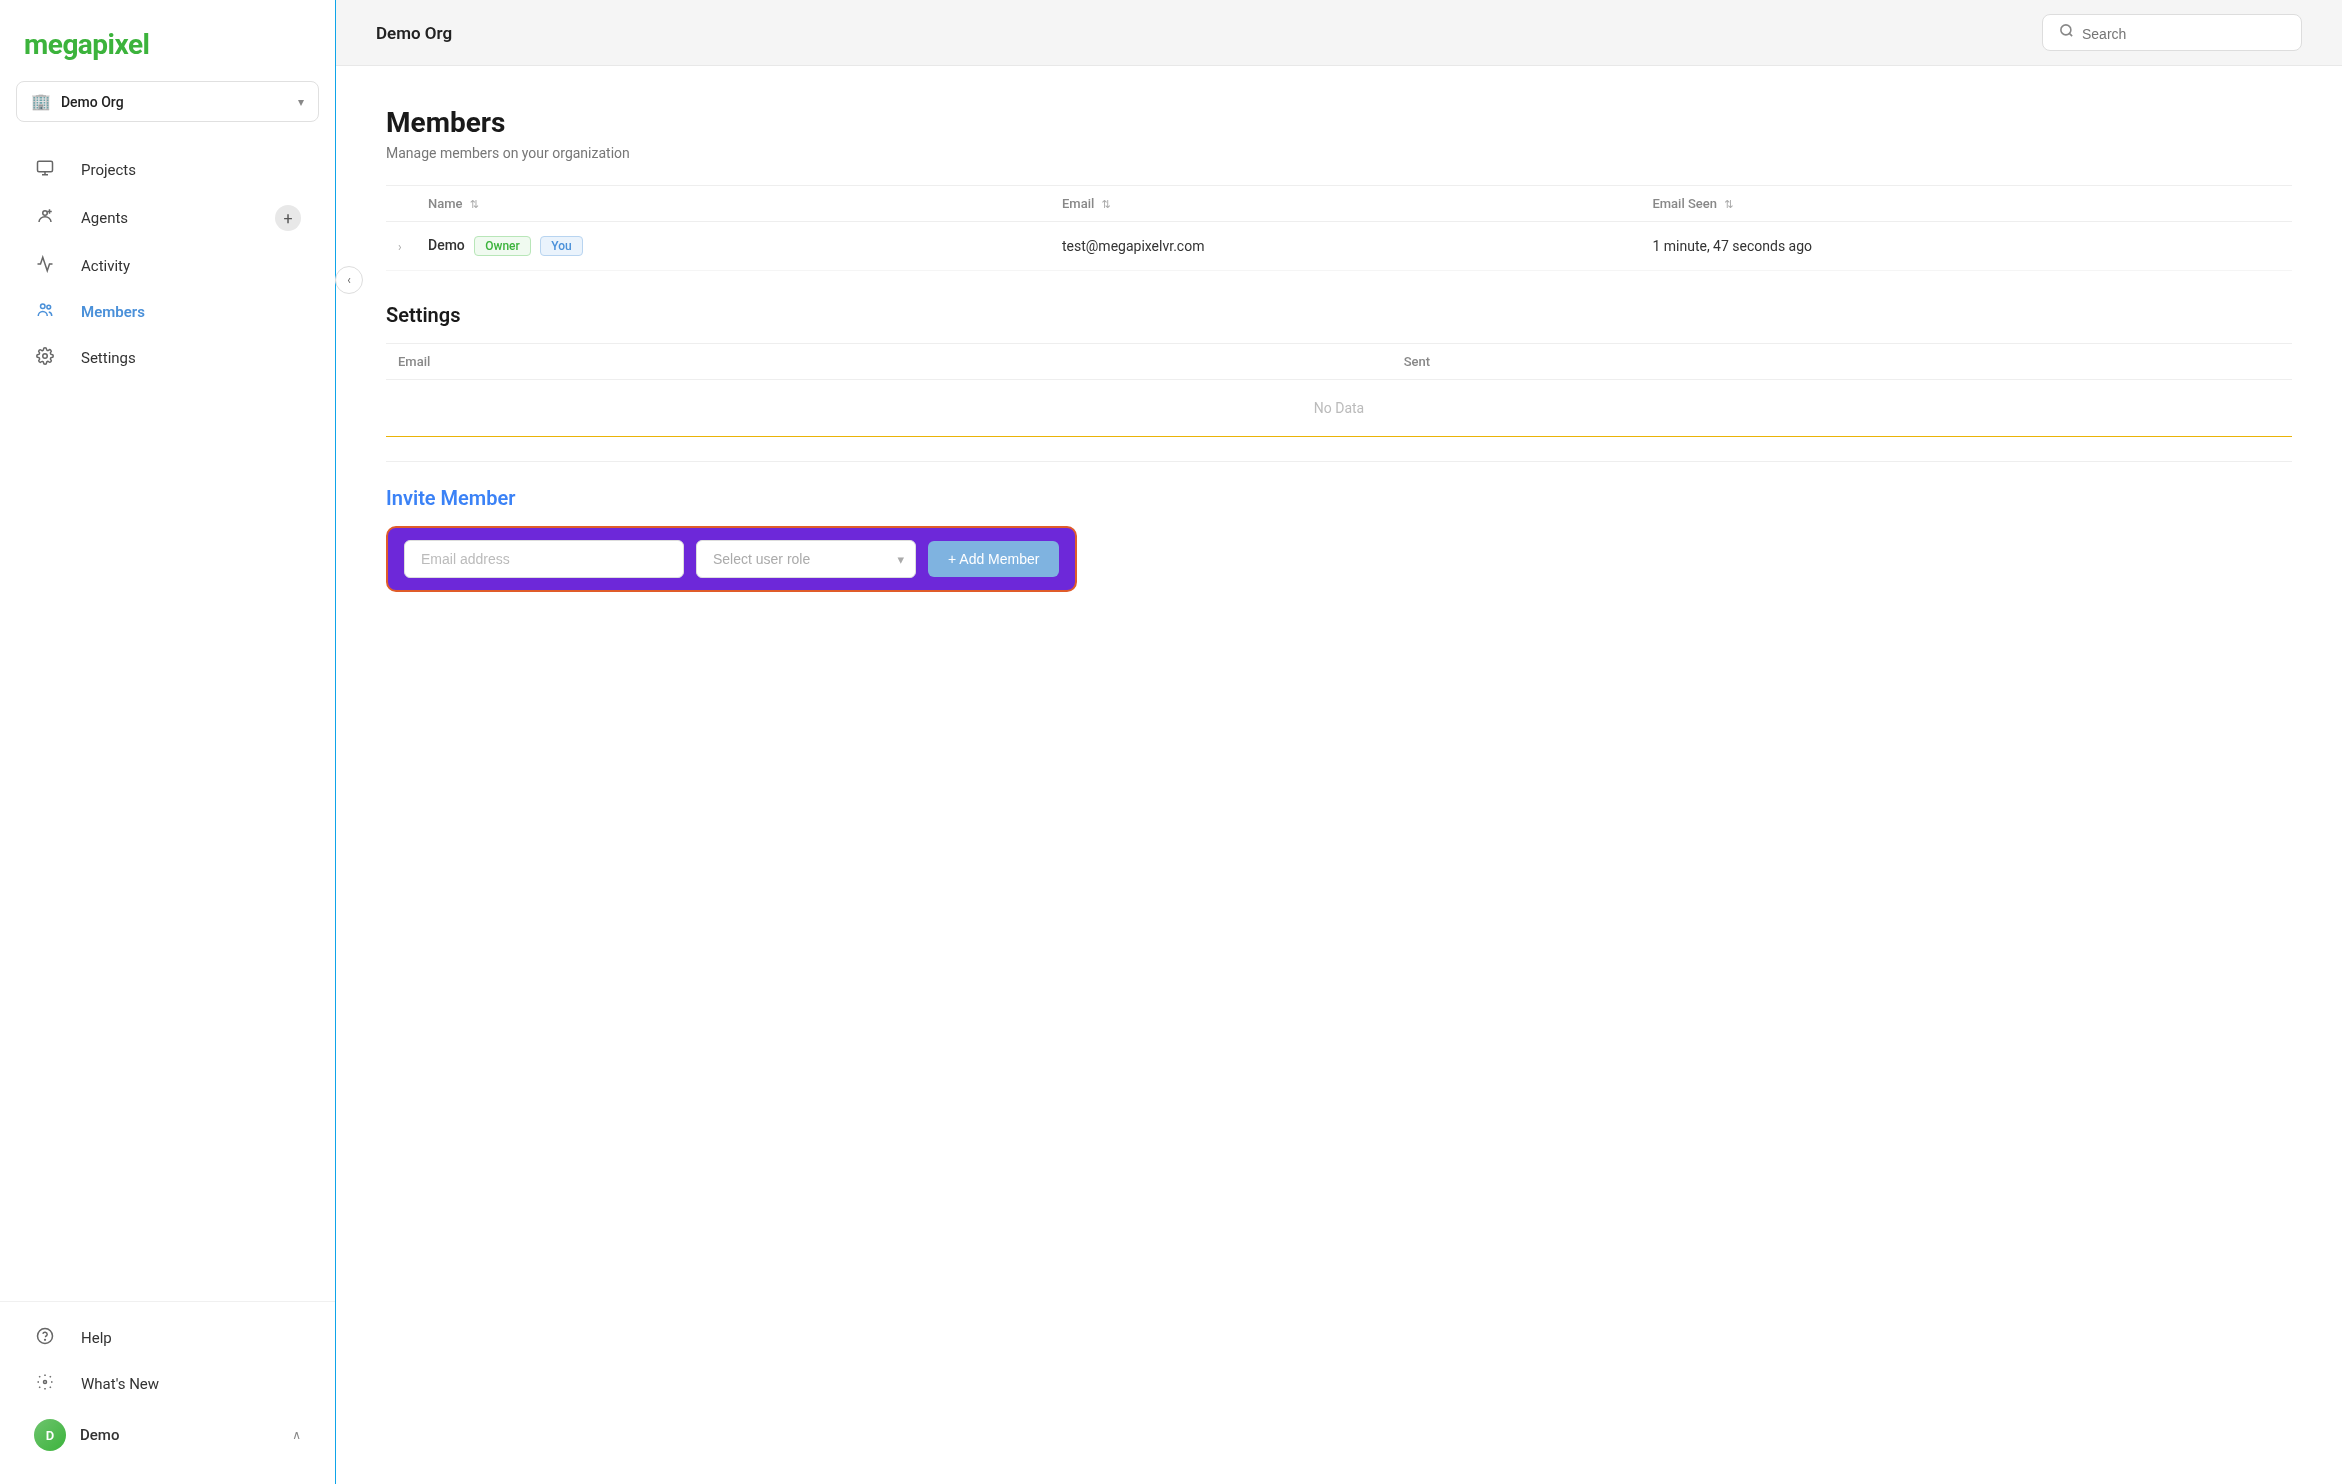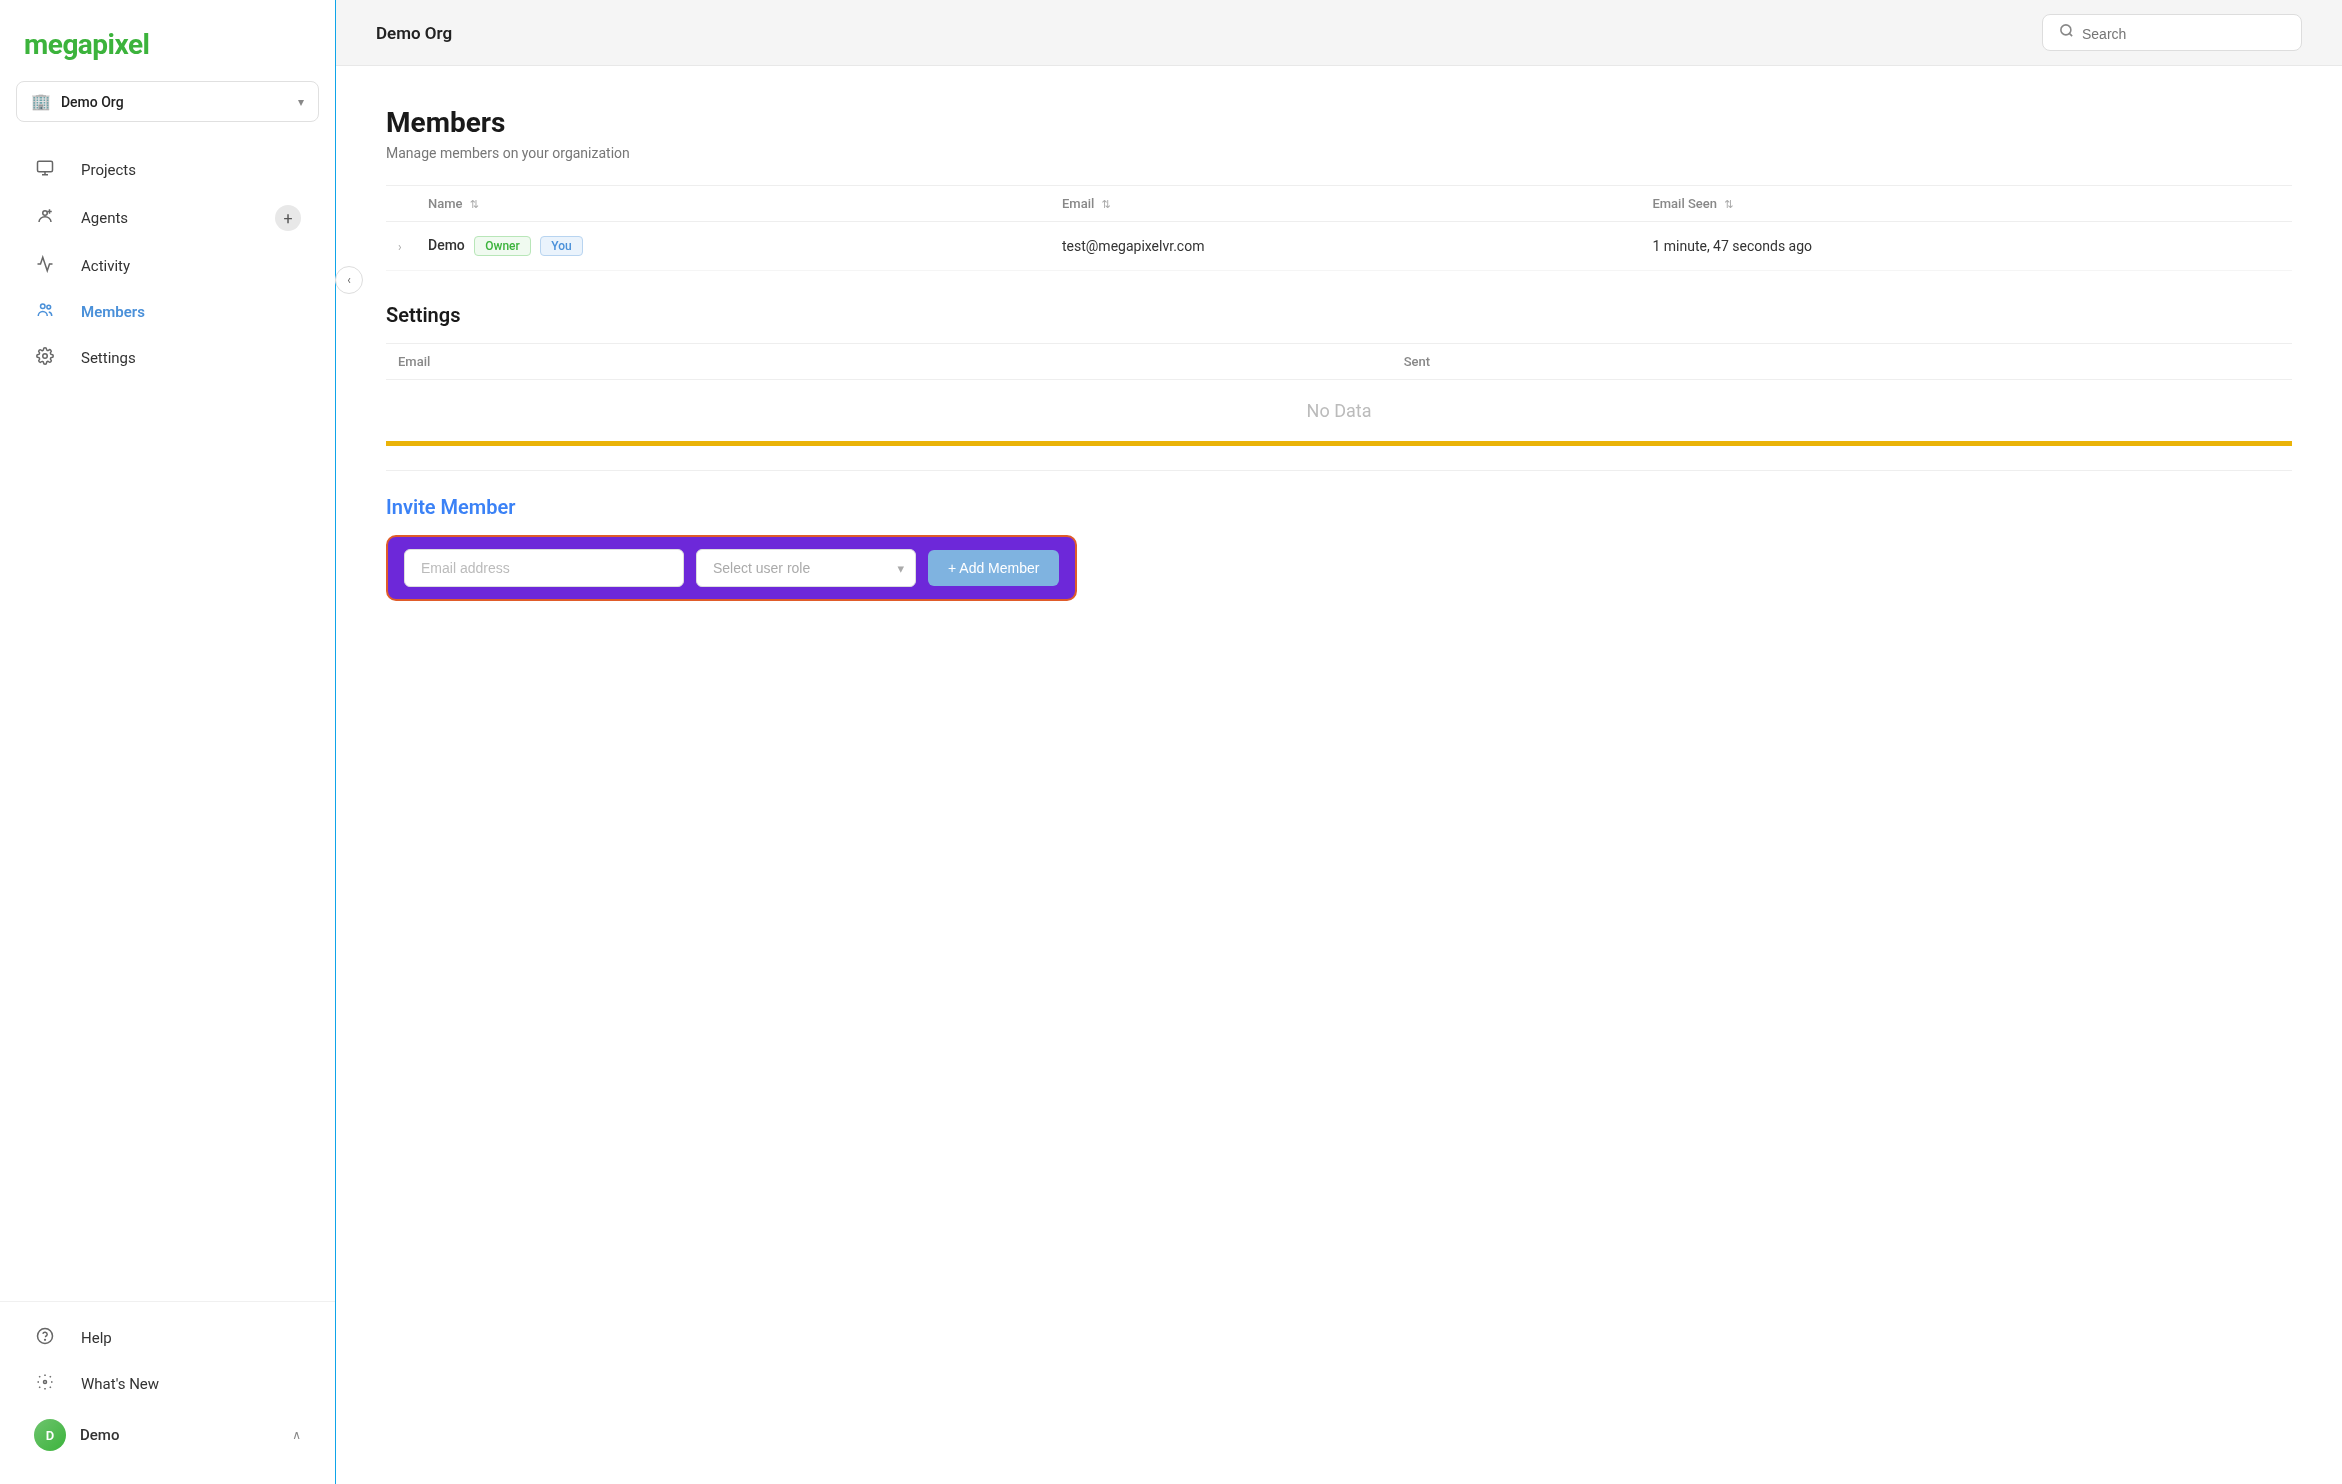--- a/index.html
+++ b/index.html
@@ -291,24 +291,24 @@
       text-align: left;
       font-size: 13px;
       color: #888;
       font-weight: 500;
       padding: 10px 12px;
       border-bottom: 1px solid #eeeeee;
       border-top: 1px solid #eeeeee;
     }
     .invites-table td {
       padding: 20px 12px;
-      font-size: 18px;
+      font-size: 14px;
       color: #aaa;
       text-align: center;
-      border-bottom: 5px solid #eab308;
+      border-bottom: 1px solid #eab308;
     }
     .no-data-row td {
       color: #bbb;
     }
 
     
     .invite-section {
       margin-top: 24px;
     }
     .invite-title {

